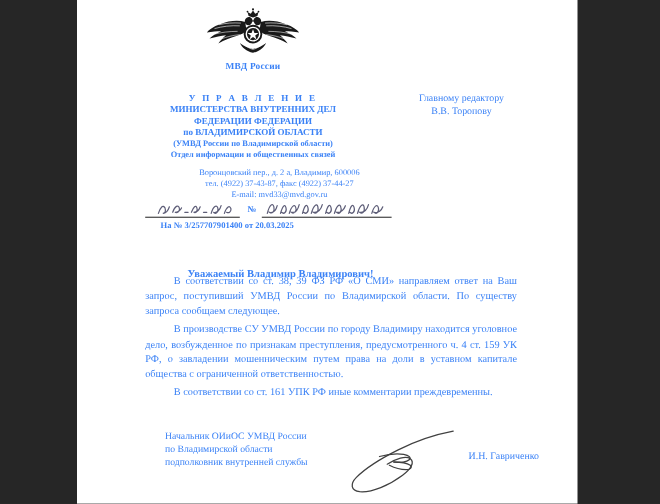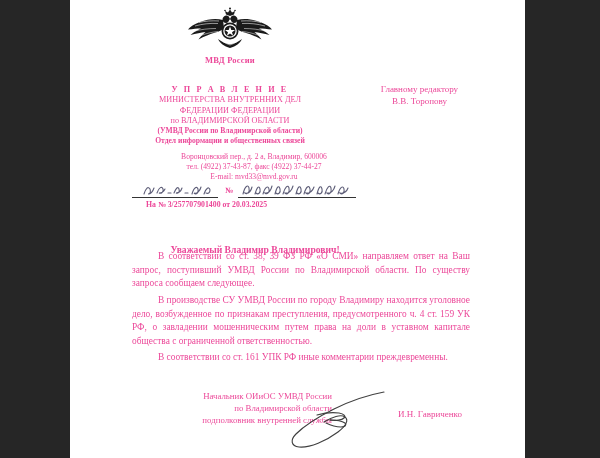--- a/index.html
+++ b/index.html
@@ -19,21 +19,21 @@
     height: 458px;
     background: #262626;
   }
   .page {
     position: absolute;
     left: 70px;
     top: 0;
     width: 455px;
     height: 458px;
     background: #ffffff;
-    color: #ec4899;
+    color: #3b82f6;
     overflow: hidden;
   }
 
   
   .letterhead {
     position: absolute;
     left: 0;
     top: 6px;
     width: 320px;
     text-align: center;
@@ -52,21 +52,21 @@
     font-weight: bold;
     margin-top: 1px;
     letter-spacing: .2px;
   }
   .dept-block {
     margin-top: 20px;
     line-height: 1.26;
   }
   .dept-line {
     font-size: 8.2px;
-    font-weight: normal;
+    font-weight: bold;
   }
   .dept-spaced {
     letter-spacing: 2.1px;
     font-size: 8.2px;
     font-weight: bold;
   }
   .dept-line-sm {
     font-size: 7.6px;
     font-weight: bold;
   }
@@ -160,24 +160,23 @@
     text-indent: 26px;
     margin: 0 0 1px 0;
     hyphens: none;
   }
   .para:last-child { margin-bottom: 0; }
   .para.gap { margin-top: 3px; }
 
   
   .signature {
     position: absolute;
-    left: 52px;
+    left: 80px;
     top: 391px;
     width: 340px;
-    text-align: right;
   }
   .sig-title {
     font-size: 8.8px;
     line-height: 1.36;
     width: 210px;
   }
   .sig-name {
     position: absolute;
     right: 0;
     top: 18px;

